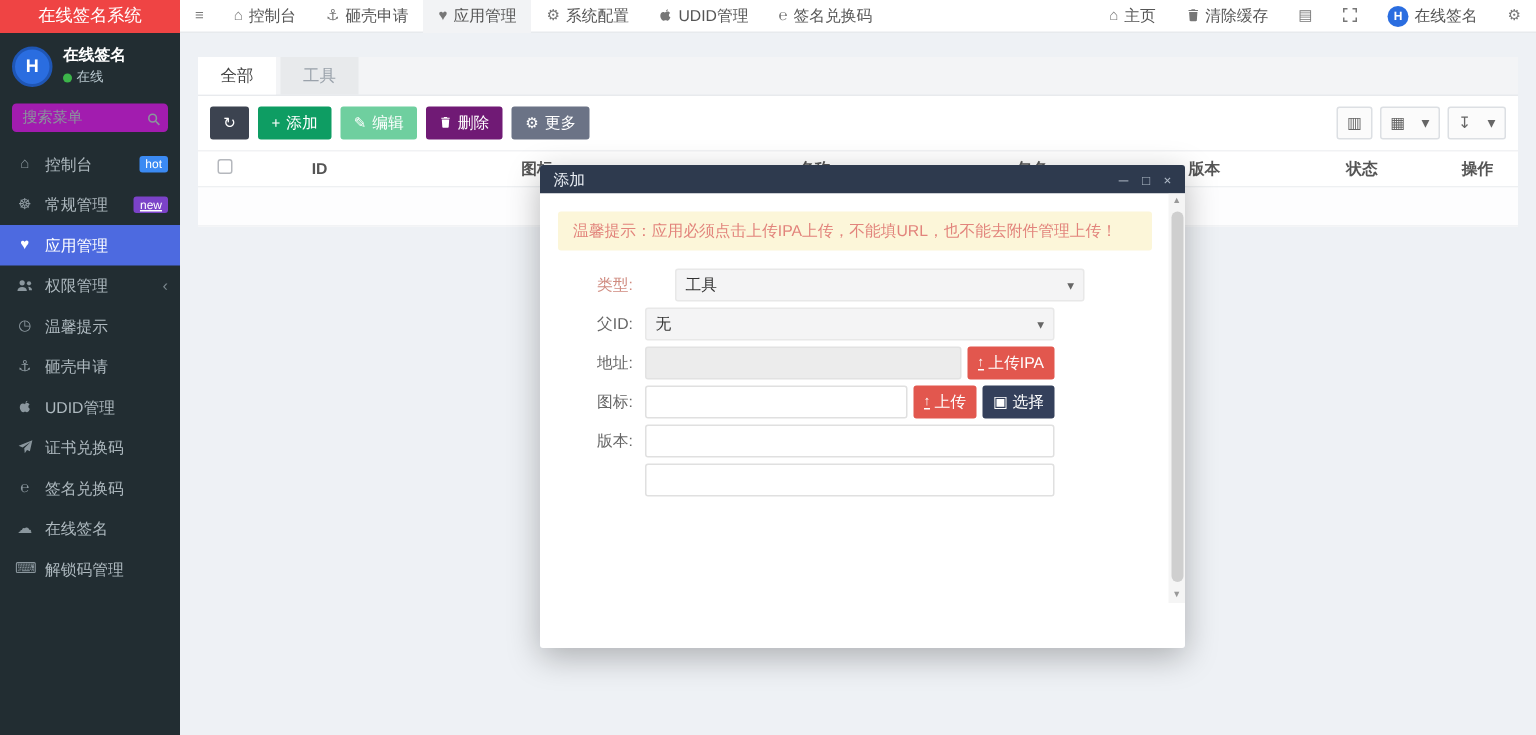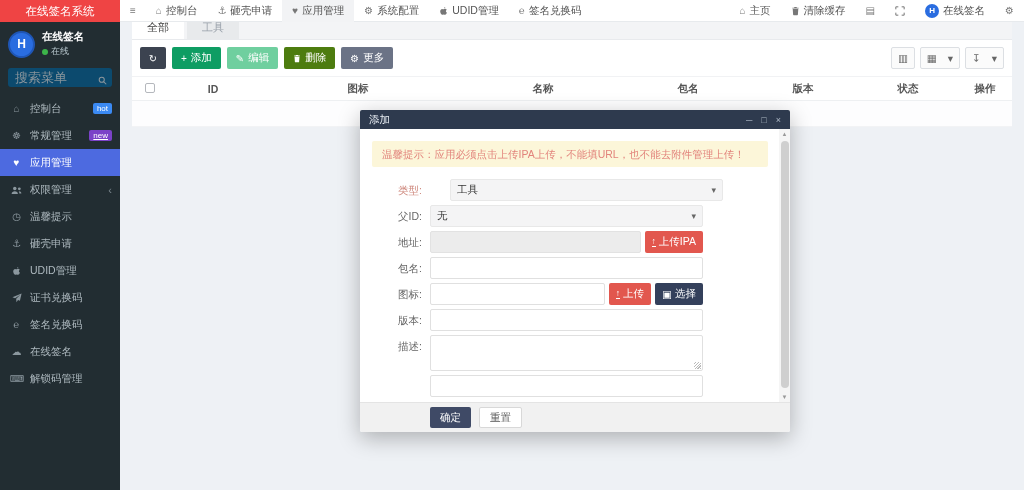--- a/index.html
+++ b/index.html
@@ -12,22 +12,22 @@
   .sidebar { position:absolute; left:0; top:0; width:120px; height:490px; background:#222d32; z-index:2; }
   .brand { height:22px; line-height:22px; background:#ef4444; color:#fff; font-size:11.5px; text-align:center; }
   .userpanel { display:flex; align-items:center; padding:8px 8px 6px 8px; gap:7px; }
   .logo-circle { width:27px; height:27px; border-radius:50%; background:#2a6de0; color:#fff;
     display:flex; align-items:center; justify-content:center; font-size:12px; font-weight:bold; flex:0 0 27px;
     border:2px solid #1f56b5; }
   .uinfo .uname { color:#fff; font-size:10.5px; font-weight:bold; }
   .uinfo .ustatus { color:#b8c7ce; font-size:9px; margin-top:1px; display:flex; align-items:center; gap:3px; }
   .dot { width:6px; height:6px; border-radius:50%; background:#3cb54a; display:inline-block; }
   .sidesearch { margin:4px 8px 8px 8px; position:relative; }
-  .sidesearch input { width:100%; height:19px; background:#0c4a6e; border:0; border-radius:3px;
-    color:#aab6bd; font-size:13px; padding:0 18px 0 7px; outline:none; }
+  .sidesearch input { width:100%; height:19px; background:#a21caf; border:0; border-radius:3px;
+    color:#aab6bd; font-size:10px; padding:0 18px 0 7px; outline:none; }
   .sidesearch input::placeholder { color:#8a959c; }
   .sidesearch .mag { position:absolute; right:5px; top:4px; color:#8a959c; }
   .menu { margin-top:2px; }
   .mitem { height:27px; display:flex; align-items:center; padding:0 8px 0 10px; gap:7px;
     color:#aeb9bf; font-size:10.5px; cursor:pointer; position:relative; }
   .mitem .mico { width:13px; text-align:center; font-size:10px; color:#8b979e; }
   .mitem.active { background:#4d6ae0; color:#fff; }
   .mitem.active .mico { color:#fff; }
   .badge { margin-left:auto; font-size:8px; color:#fff; border-radius:2px; padding:1.5px 4px; line-height:1; }
   .badge.hot { background:#3b8af3; }
@@ -38,33 +38,33 @@
   .navbar { position:absolute; left:120px; top:0; width:904px; height:22px; background:#fff;
     border-bottom:1px solid #e7eaed; display:flex; align-items:center; font-size:10.5px; color:#555; z-index:2; }
   .nitem { height:22px; display:flex; align-items:center; gap:4px; padding:0 10px; cursor:pointer; }
   .nitem .nico { font-size:10px; color:#777; }
   .nitem.active { background:#f2f3f5; }
   .nav-right { margin-left:auto; display:flex; align-items:center; }
   .avatar { width:14px; height:14px; border-radius:50%; background:#2a6de0; color:#fff; font-size:8px;
     display:flex; align-items:center; justify-content:center; font-weight:bold; }
 
   
-  .main { position:absolute; left:120px; top:8px; width:904px; height:468px; background:#eef1f5; padding:6px 12px; }
+  .main { position:absolute; left:120px; top:22px; width:904px; height:468px; background:#eef1f5; padding:16px 12px; }
   .tabsbar { height:26px; background:#f3f4f6; display:flex; border-bottom:1px solid #e8eaed; }
   .tab { padding:0 15px; line-height:26px; font-size:11px; cursor:pointer; }
   .tab.active { background:#fff; color:#444; }
   .tab.inactive { background:#e8eaec; color:#9aa2ab; margin-left:3px; }
   .toolbar { background:#fff; height:36px; display:flex; align-items:center; padding:0 8px; gap:6px; }
   .btn { height:22px; border:0; border-radius:2px; color:#fff; font-size:10.5px; padding:0 9px;
     display:flex; align-items:center; gap:4px; cursor:pointer; font-family:inherit; }
   .btn .bico { font-size:10px; }
   .btn.dark { background:#3c4350; width:26px; justify-content:center; padding:0; }
   .btn.green { background:#0e9d63; }
   .btn.lgreen { background:#6fcf9f; }
-  .btn.red { background:#4d7c0f; }
+  .btn.red { background:#701a75; }
   .btn.slate { background:#6b7386; }
   .btn.mini { background:#fbfbfb; border:1px solid #dcdfe3; color:#666; padding:0 6px; }
   .tool-right { margin-left:auto; display:flex; gap:5px; }
   .thead { background:#fff; display:grid; grid-template-columns:36px 90px 200px 170px 120px 110px 100px 1fr;
     height:25px; align-items:center; text-align:center; font-size:10.5px; color:#555; border-top:1px solid #f1f2f4;
     border-bottom:1px solid #eef0f2; font-weight:bold; }
   .cb { width:10px; height:10px; border:1px solid #b5b8bd; border-radius:2px; background:#fff;
     display:inline-block; cursor:pointer; }
   .emptyrow { background:#fdfdfe; height:26px; border-bottom:1px solid #f2f3f5; }
 
@@ -356,26 +356,20 @@
       <div class="fctrl">
         <input class="txt disabled" readonly="" style="">
         <button class="sbtn upred">
           <span class="upg">↑</span>
           <span>上传IPA</span>
         </button>
       </div>
     </div>
 
 
-    <div class="frow">
-      <div class="flabel"><span>包名</span>:</div>
-      <div class="fctrl">
-          <input class="txt" style="">
-        </div>
-    </div>
 
     <div class="frow">
       <div class="flabel"><span>图标</span>:</div>
       <div class="fctrl">
         <input class="txt" style="">
         <button class="sbtn upred">
           <span class="upg">↑</span>
           <span>上传</span>
         </button>
         <button class="sbtn navy">
@@ -385,38 +379,27 @@
       </div>
     </div>
 
     <div class="frow">
       <div class="flabel"><span>版本</span>:</div>
       <div class="fctrl">
           <input class="txt" style="">
         </div>
     </div>
 
-    <div class="frow">
-      <div class="flabel"><span>描述</span>:</div>
-      <div class="fctrl">
-        <textarea class="ta" style=""></textarea>
-        <span class="resize-grip"></span>
-      </div>
-    </div>
 
     <div class="frow">
       <div class="flabel"></div>
       <div class="fctrl">
           <input class="txt" style="">
         </div>
     </div>
 
     <div class="scrollbar">
       <span class="arr" style="top:2px;">▲</span>
       <div class="thumb"></div>
       <span class="arr" style="bottom:2px;">▼</span>
     </div>
   </div>
-  <div class="mfooter">
-    <button class="fbtn ok">确定</button>
-    <button class="fbtn reset">重置</button>
-  </div>
 </div>
 
 </body></html>

